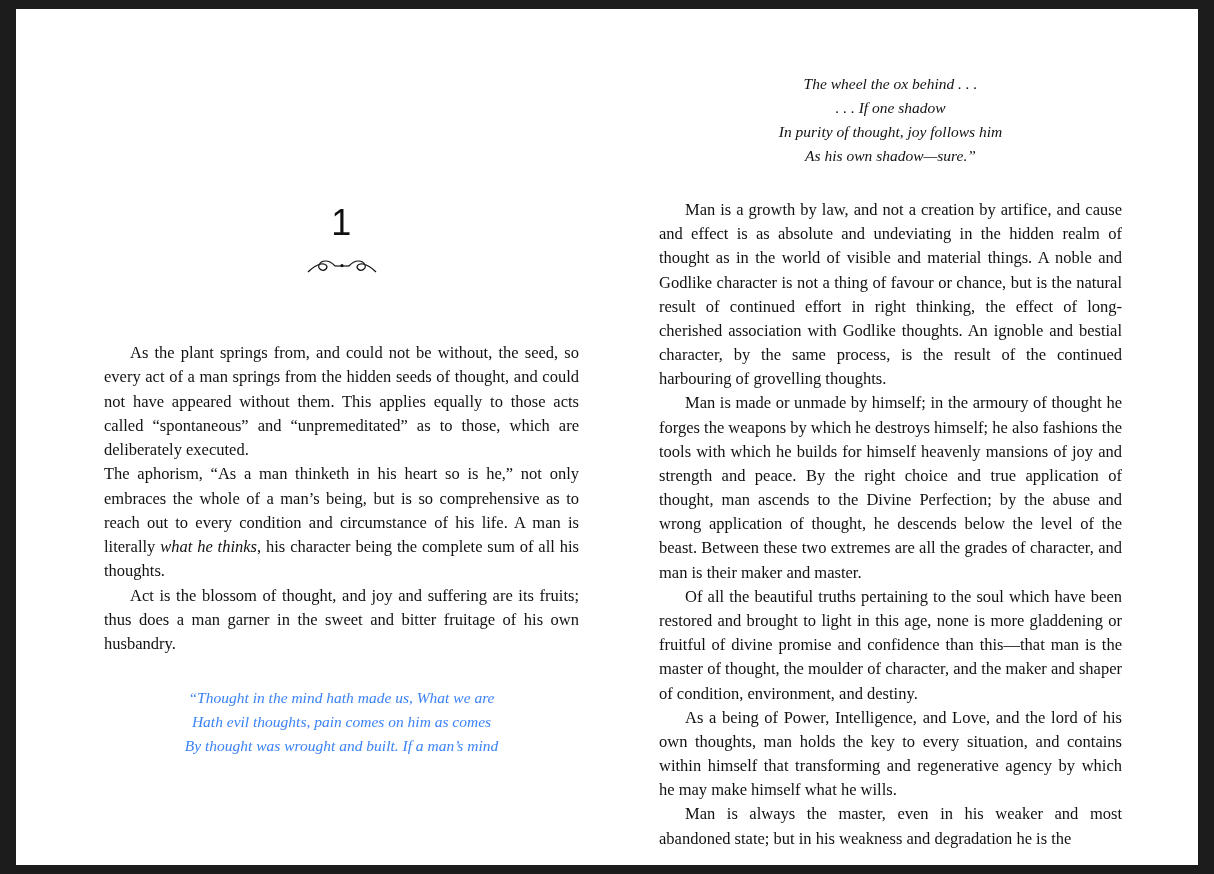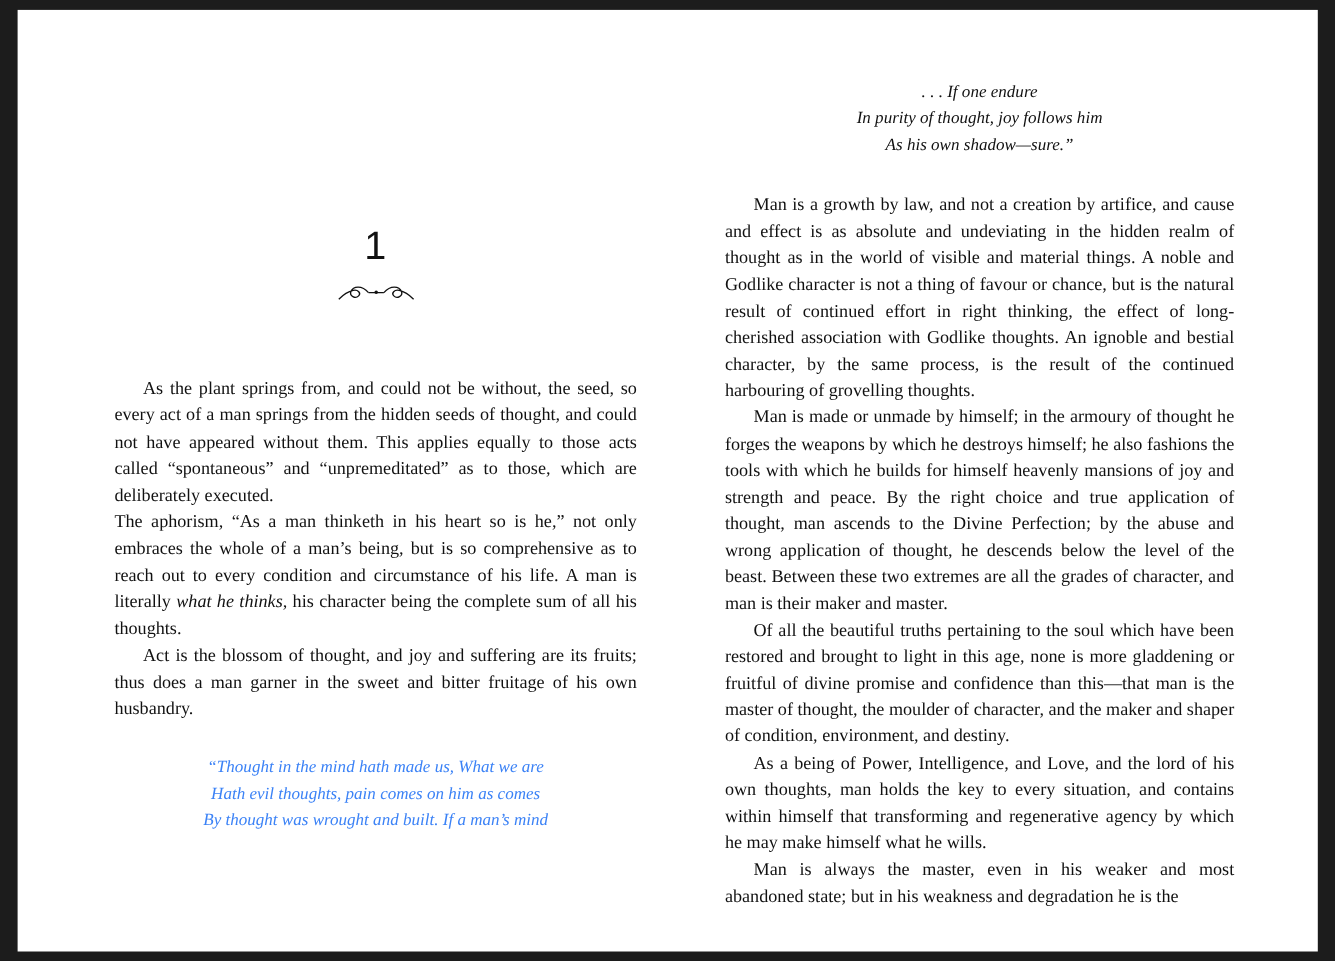--- a/index.html
+++ b/index.html
@@ -137,21 +137,22 @@
       <div>“Thought in the mind hath made us, What we are</div>
       <div>Hath evil thoughts, pain comes on him as comes</div>
       <div>By thought was wrought and built. If a man’s mind</div>
     </div>
 
   </div>
 
   <div class="column col-right">
 
     <div class="verse-top">
-      <div>. . . If one endure</div>
+      <div>The wheel the ox behind . . .</div>
+      <div>. . . If one shadow</div>
       <div>In purity of thought, joy follows him</div>
       <div>As his own shadow—sure.”</div>
     </div>
 
     <div class="right-body">
       <p class="para indent">Man is a growth by law, and not a creation by artifice, and cause and effect is as absolute and undeviating in the hidden realm of thought as in the world of visible and material things. A noble and Godlike character is not a thing of favour or chance, but is the natural result of continued effort in right thinking, the effect of long-cherished association with Godlike thoughts. An ignoble and bestial character, by the same process, is the result of the continued harbouring of grovelling thoughts.</p>
       <p class="para indent">Man is made or unmade by himself; in the armoury of thought he forges the weapons by which he destroys himself; he also fashions the tools with which he builds for himself heavenly mansions of joy and strength and peace. By the right choice and true application of thought, man ascends to the Divine Perfection; by the abuse and wrong application of thought, he descends below the level of the beast. Between these two extremes are all the grades of character, and man is their maker and master.</p>
       <p class="para indent">Of all the beautiful truths pertaining to the soul which have been restored and brought to light in this age, none is more gladdening or fruitful of divine promise and confidence than this—that man is the master of thought, the moulder of character, and the maker and shaper of condition, environment, and destiny.</p>
       <p class="para indent">As a being of Power, Intelligence, and Love, and the lord of his own thoughts, man holds the key to every situation, and contains within himself that transforming and regenerative agency by which he may make himself what he wills.</p>
       <p class="para indent">Man is always the master, even in his weaker and most abandoned state; but in his weakness and degradation he is the</p>

